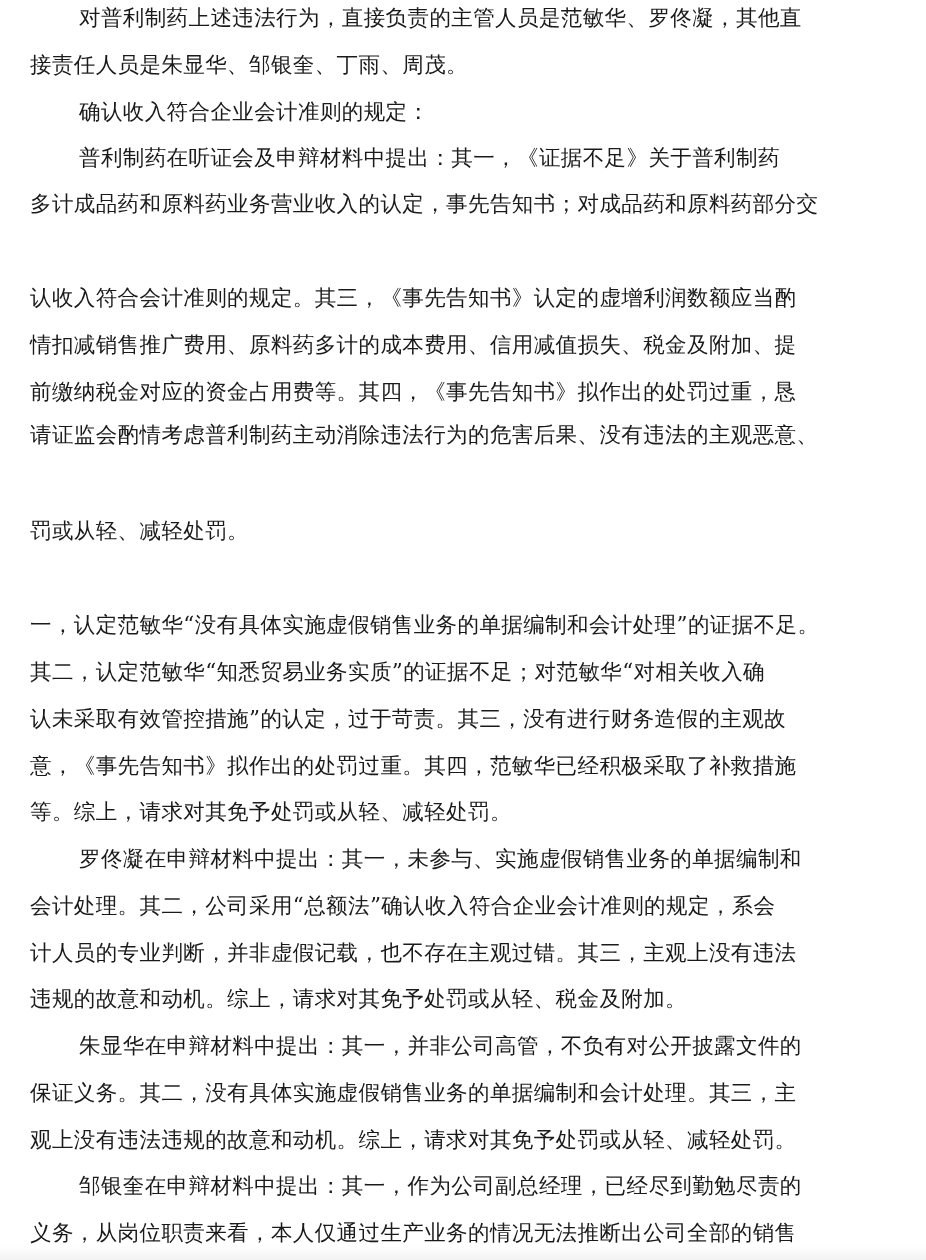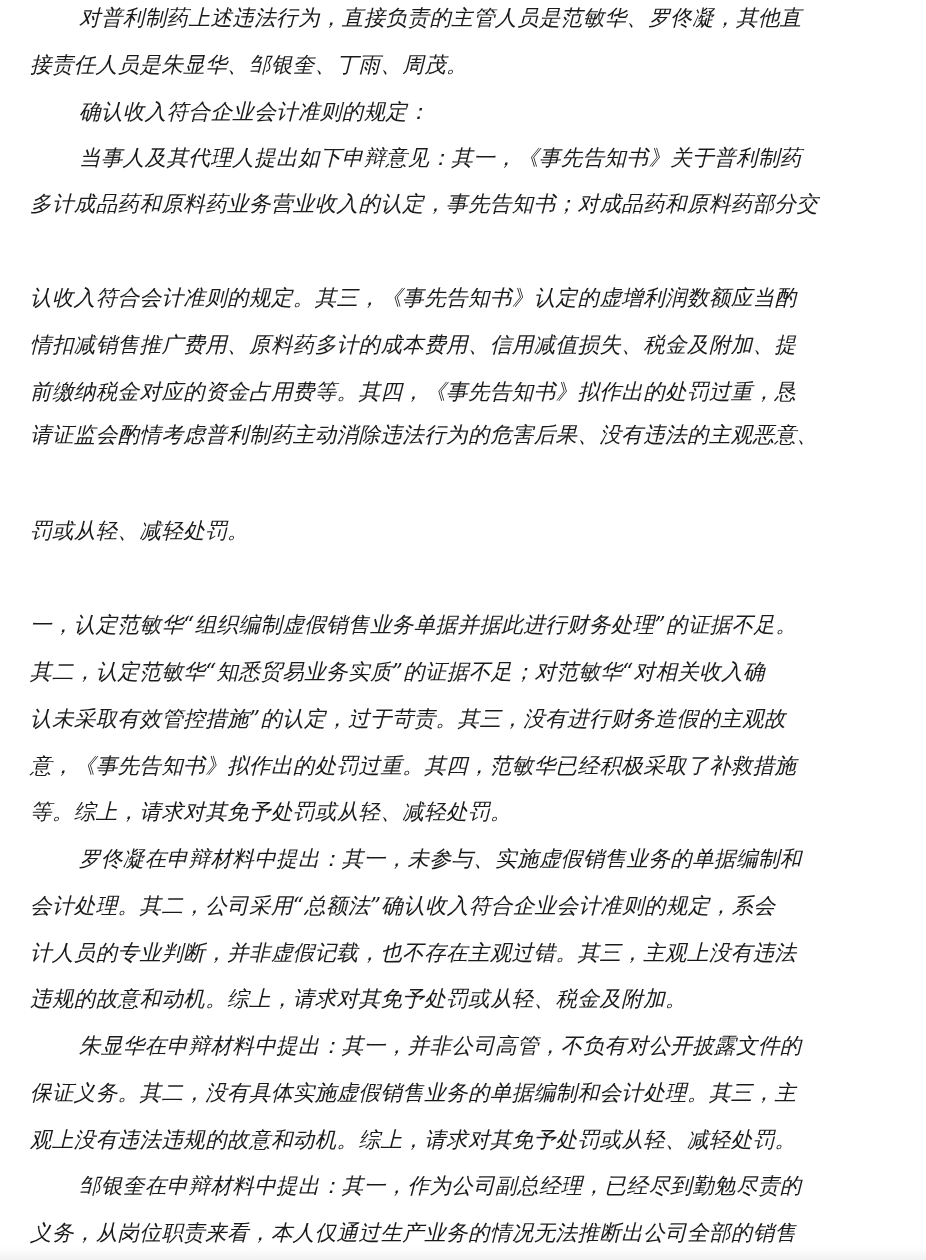--- a/index.html
+++ b/index.html
@@ -14,21 +14,20 @@
       position: relative;
       font-family: "DejaVu Serif", "Liberation Serif", serif;
       color: #1a1a1a;
     }
     .page {
       position: absolute;
       left: 0;
       top: 0;
       width: 760px;
       height: 1260px;
-      font-style: italic;
     }
     .line {
       position: absolute;
       left: 30px;
       height: 46px;
       font-size: 21.5px;
       line-height: 46px;
       white-space: nowrap;
       letter-spacing: 0.4px;
     }
@@ -47,29 +46,29 @@
 </head>
 <body>
 
 <div class="page">
 
   <div class="line indent" style="top:-5px">对普利制药上述违法行为，直接负责的主管人员是范敏华、罗佟凝，其他直</div>
   <div class="line" style="top:42px">接责任人员是朱显华、邹银奎、丁雨、周茂。</div>
 
   <div class="line indent" style="top:89px">确认收入符合企业会计准则的规定：</div>
 
-  <div class="line indent" style="top:135px">当事人及其代理人提出如下申辩意见：其一，《事先告知书》关于普利制药</div>
+  <div class="line indent" style="top:135px">普利制药在听证会及申辩材料中提出：其一，《证据不足》关于普利制药</div>
   <div class="line" style="top:181px">多计成品药和原料药业务营业收入的认定，事先告知书；对成品药和原料药部分交</div>
   <div class="line" style="top:275px">认收入符合会计准则的规定。其三，《事先告知书》认定的虚增利润数额应当酌</div>
   <div class="line" style="top:322px">情扣减销售推广费用、原料药多计的成本费用、信用减值损失、税金及附加、提</div>
   <div class="line" style="top:369px">前缴纳税金对应的资金占用费等。其四，《事先告知书》拟作出的处罚过重，恳</div>
   <div class="line" style="top:412px">请证监会酌情考虑普利制药主动消除违法行为的危害后果、没有违法的主观恶意、</div>
   <div class="line" style="top:508px">罚或从轻、减轻处罚。</div>
 
-  <div class="line" style="top:602px">一，认定范敏华“组织编制虚假销售业务单据并据此进行财务处理”的证据不足。</div>
+  <div class="line" style="top:602px">一，认定范敏华“没有具体实施虚假销售业务的单据编制和会计处理”的证据不足。</div>
   <div class="line" style="top:649px">其二，认定范敏华“知悉贸易业务实质”的证据不足；对范敏华“对相关收入确</div>
   <div class="line" style="top:696px">认未采取有效管控措施”的认定，过于苛责。其三，没有进行财务造假的主观故</div>
   <div class="line" style="top:743px">意，《事先告知书》拟作出的处罚过重。其四，范敏华已经积极采取了补救措施</div>
   <div class="line" style="top:789px">等。综上，请求对其免予处罚或从轻、减轻处罚。</div>
 
   <div class="line indent" style="top:836px">罗佟凝在申辩材料中提出：其一，未参与、实施虚假销售业务的单据编制和</div>
   <div class="line" style="top:883px">会计处理。其二，公司采用“总额法”确认收入符合企业会计准则的规定，系会</div>
   <div class="line" style="top:930px">计人员的专业判断，并非虚假记载，也不存在主观过错。其三，主观上没有违法</div>
   <div class="line" style="top:976px">违规的故意和动机。综上，请求对其免予处罚或从轻、税金及附加。</div>
 

